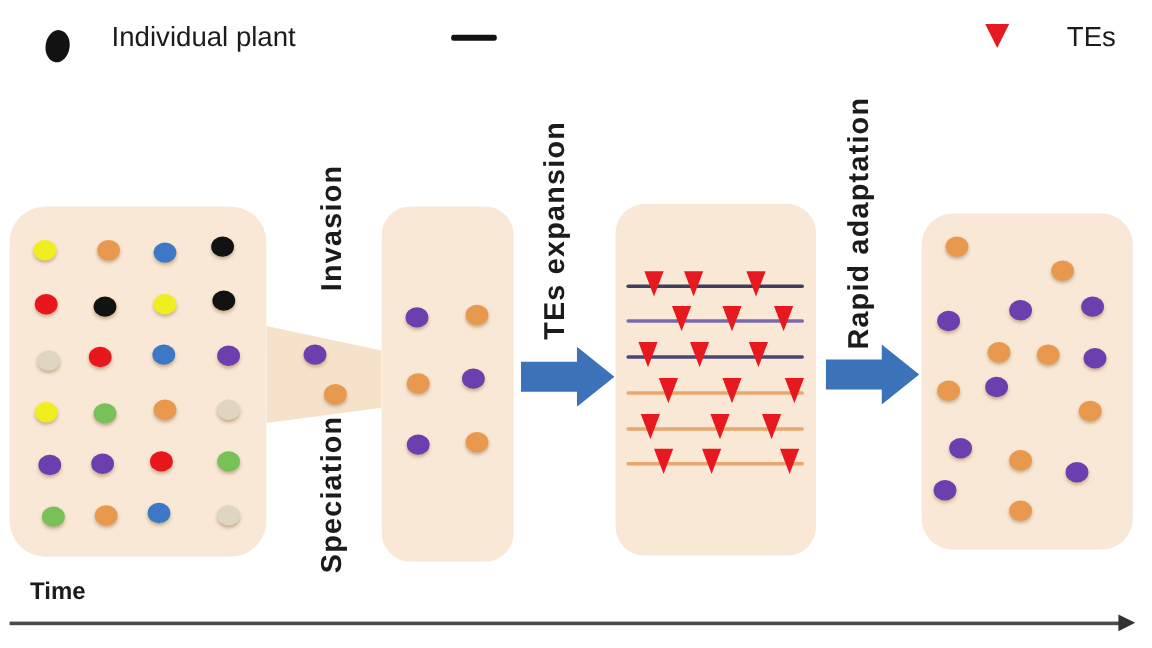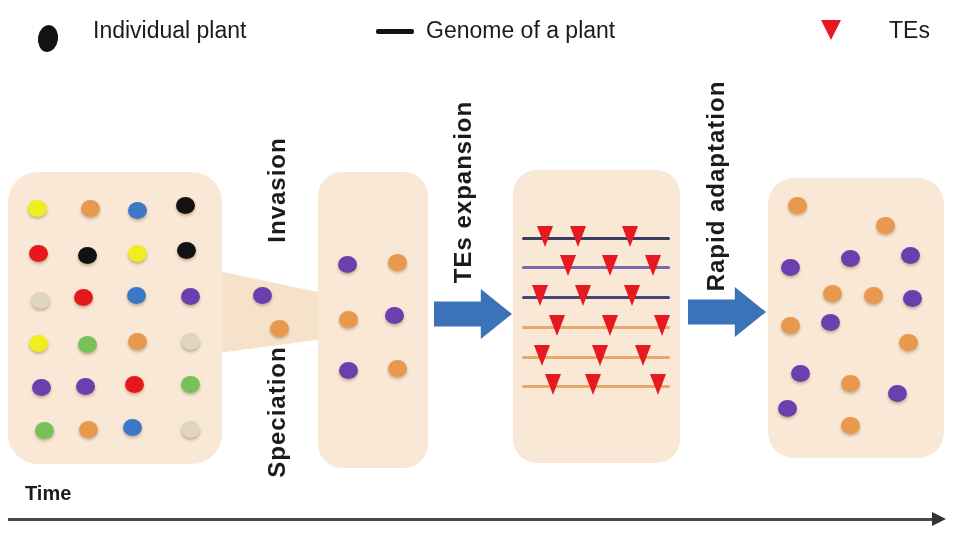--- a/index.html
+++ b/index.html
@@ -43,21 +43,20 @@
 </head>
 <body>
 
 <div id="canvas">
 
   <div class="abs" style="left:16px;top:0;width:836px;height:60px;">
     <div id="legend-oval" class="abs" style="left:22px;top:25px;"></div>
     <div class="abs legend-label" style="left:77px;top:17px;">Individual plant</div>
 
     <div id="legend-line" class="abs" style="left:360px;top:29px;"></div>
-    <div class="abs legend-label" style="left:410px;top:17px;">Genome of a plant</div>
 
     <div class="abs tri-down" style="left:805px;top:20px;"></div>
     <div class="abs legend-label" style="left:873px;top:17px;">TEs</div>
   </div>
 
   <div id="panel-1" class="abs panel"></div>
   <div id="funnel" class="abs"></div>
   <div id="panel-2" class="abs panel"></div>
   <div id="panel-3" class="abs panel"></div>
   <div id="panel-4" class="abs panel"></div>

